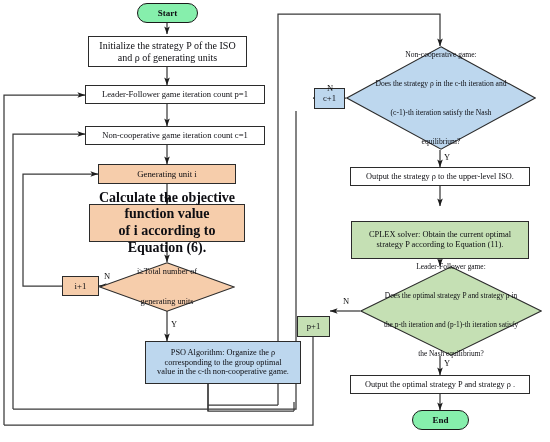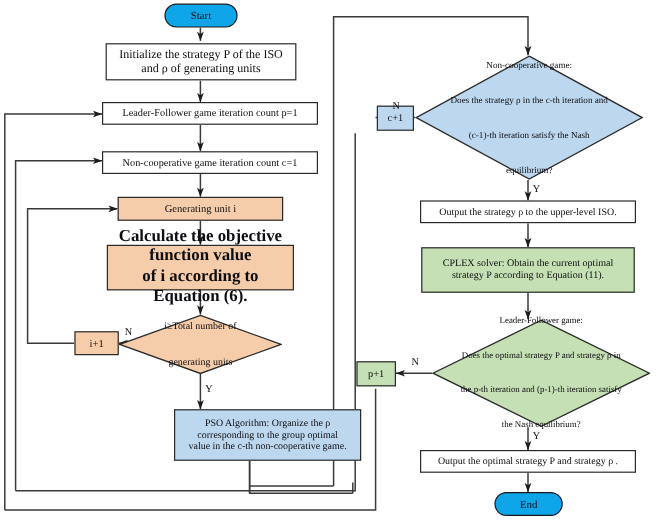--- a/index.html
+++ b/index.html
@@ -33,25 +33,26 @@
     line-height: 1.18;
     z-index: 3;
   }
   .node span.txt { display: block; padding: 0 3px; }
   .rect {
     border: 1.1px solid #2b2b2b;
     background: #ffffff;
   }
   .peach { background: #f6cdab; border: 1.1px solid #2b2b2b; }
   .blue  { background: #bdd7ee; border: 1.1px solid #2b2b2b; margin-left: 32px; }
-  .green { background: #c5e0b4; border: 1.1px solid #2b2b2b; }
+  .green { background: #c5e0b4; border: 1.1px solid #2b2b2b; margin-top: 15px; }
   .terminal {
     border: 1.3px solid #1a1a1a;
-    background: #0ea5e9;
+    background: #86efac;
     border-radius: 999px;
+    font-weight: bold;
   }
   .diamond-wrap {
     position: absolute;
     z-index: 3;
   }
   .diamond-wrap svg.dshape {
     position: absolute;
     left: 0; top: 0;
     width: 100%; height: 100%;
   }

